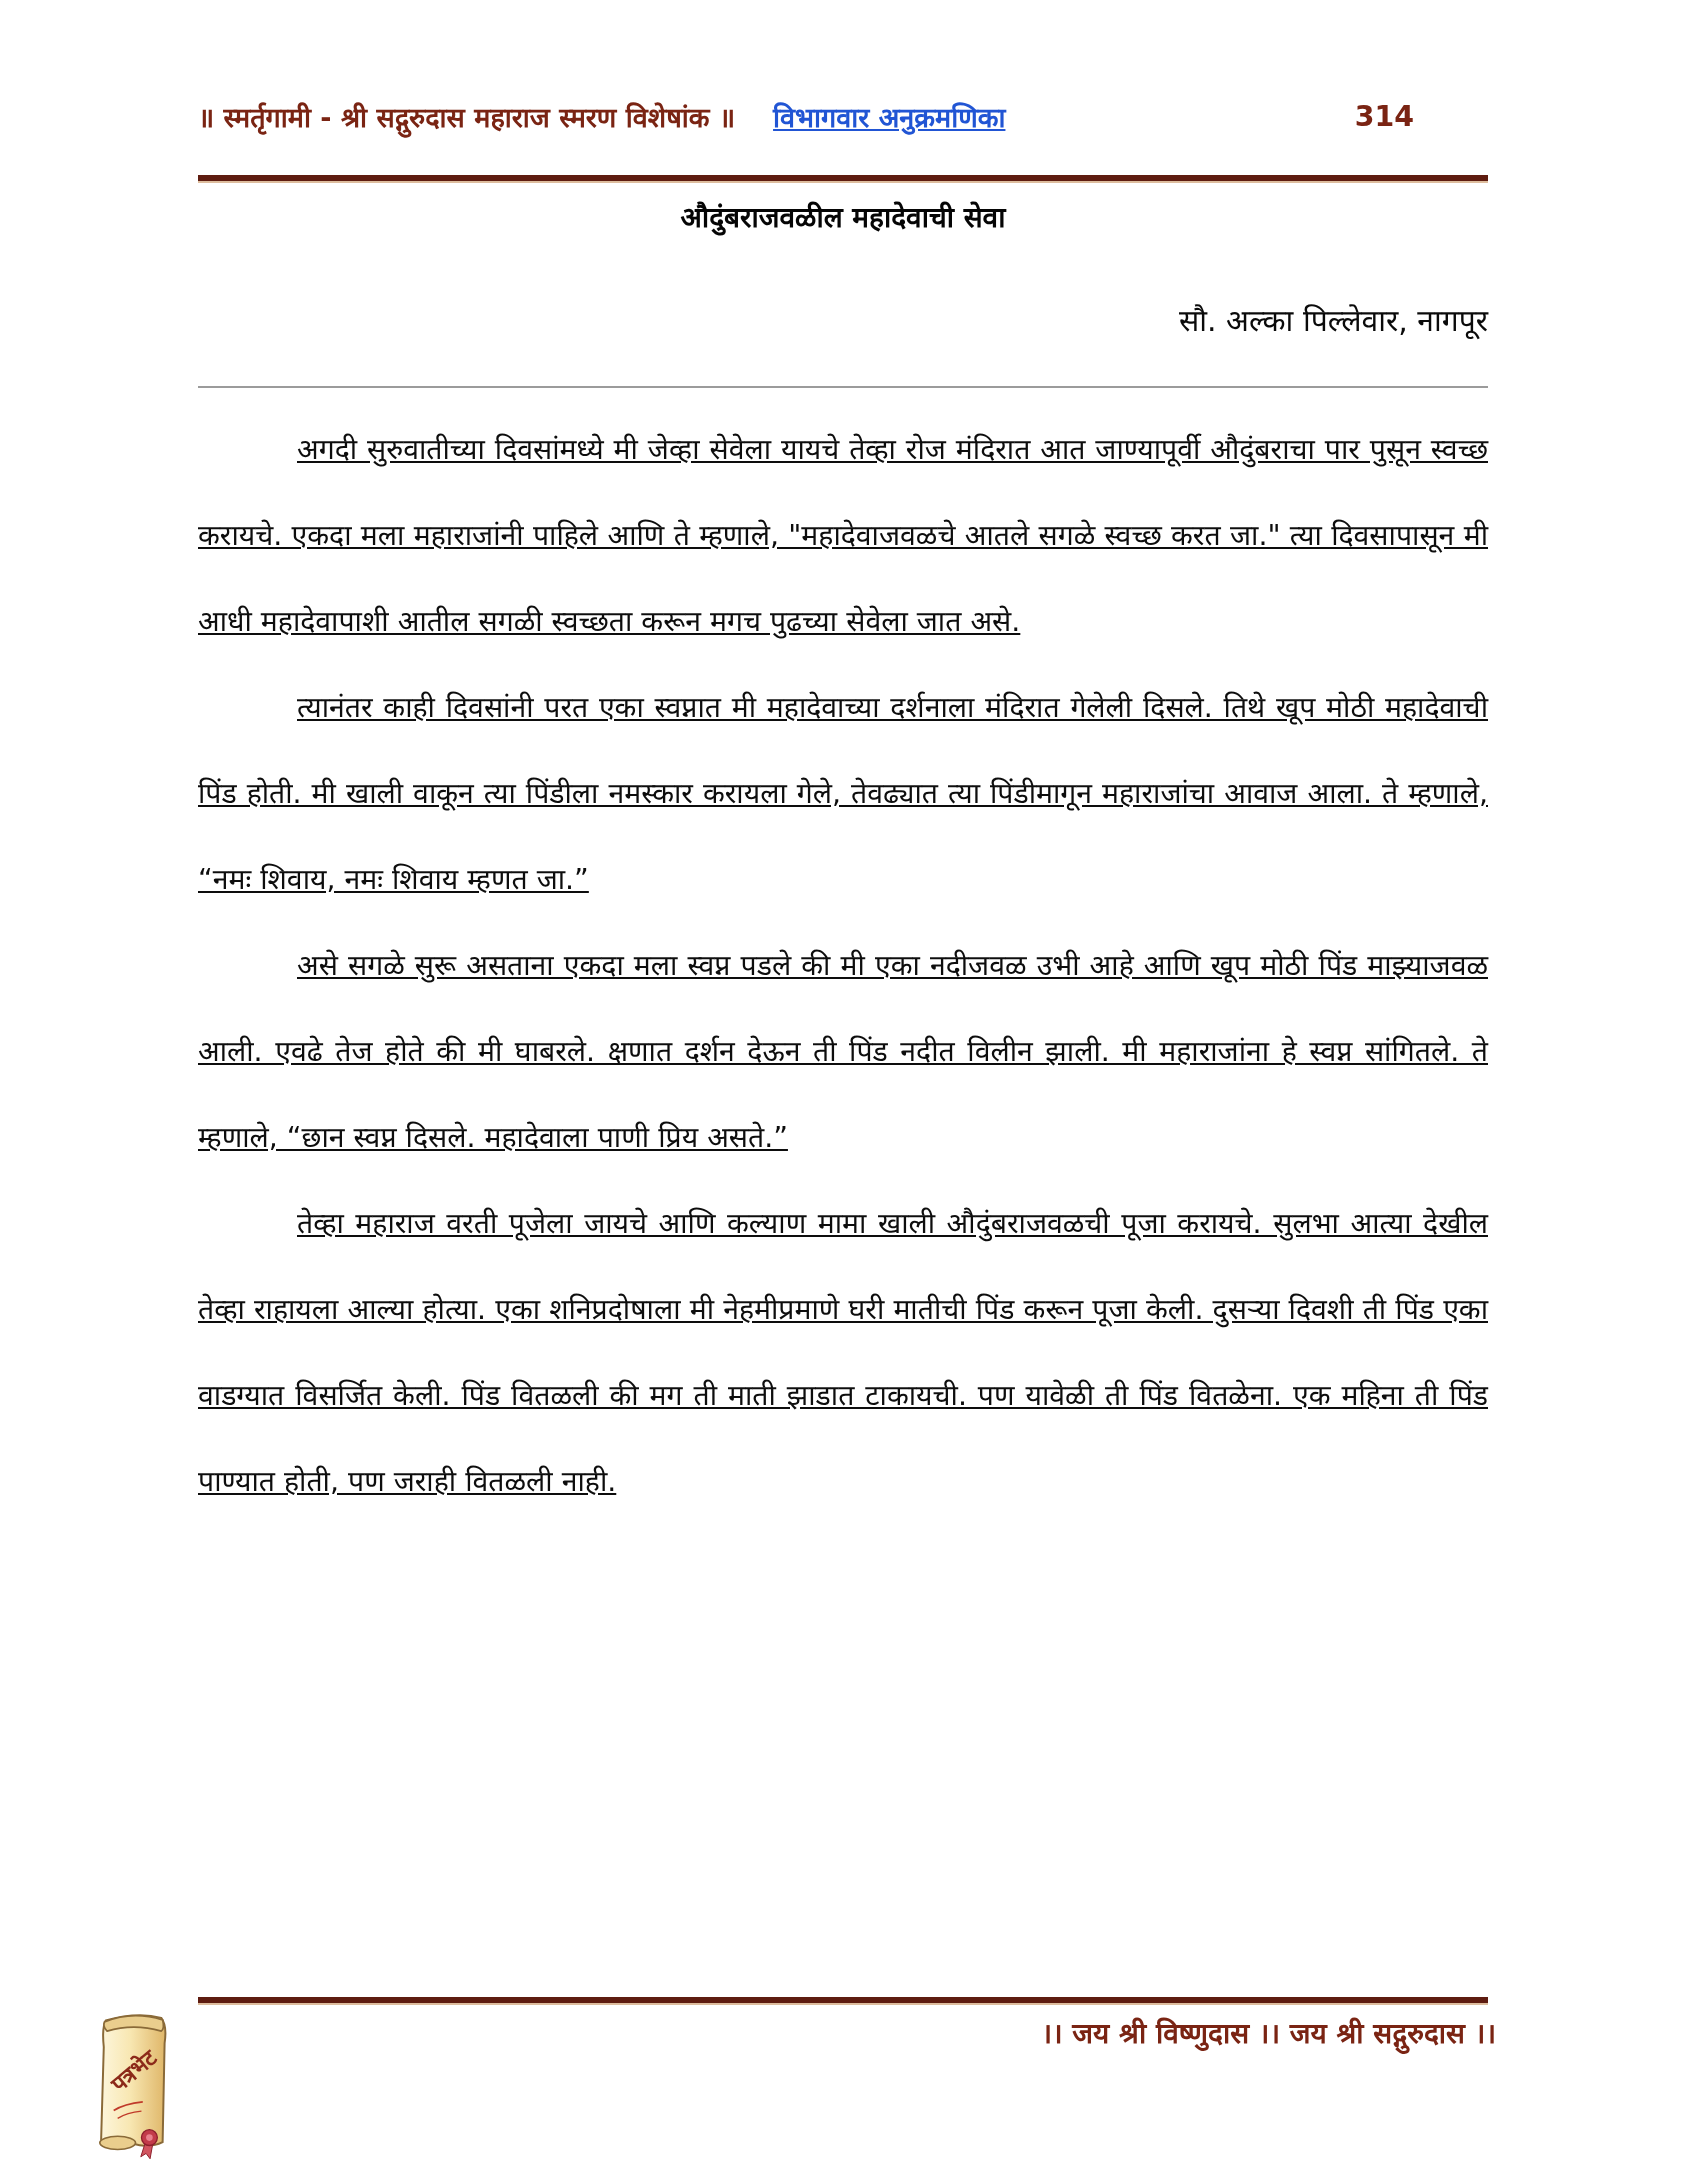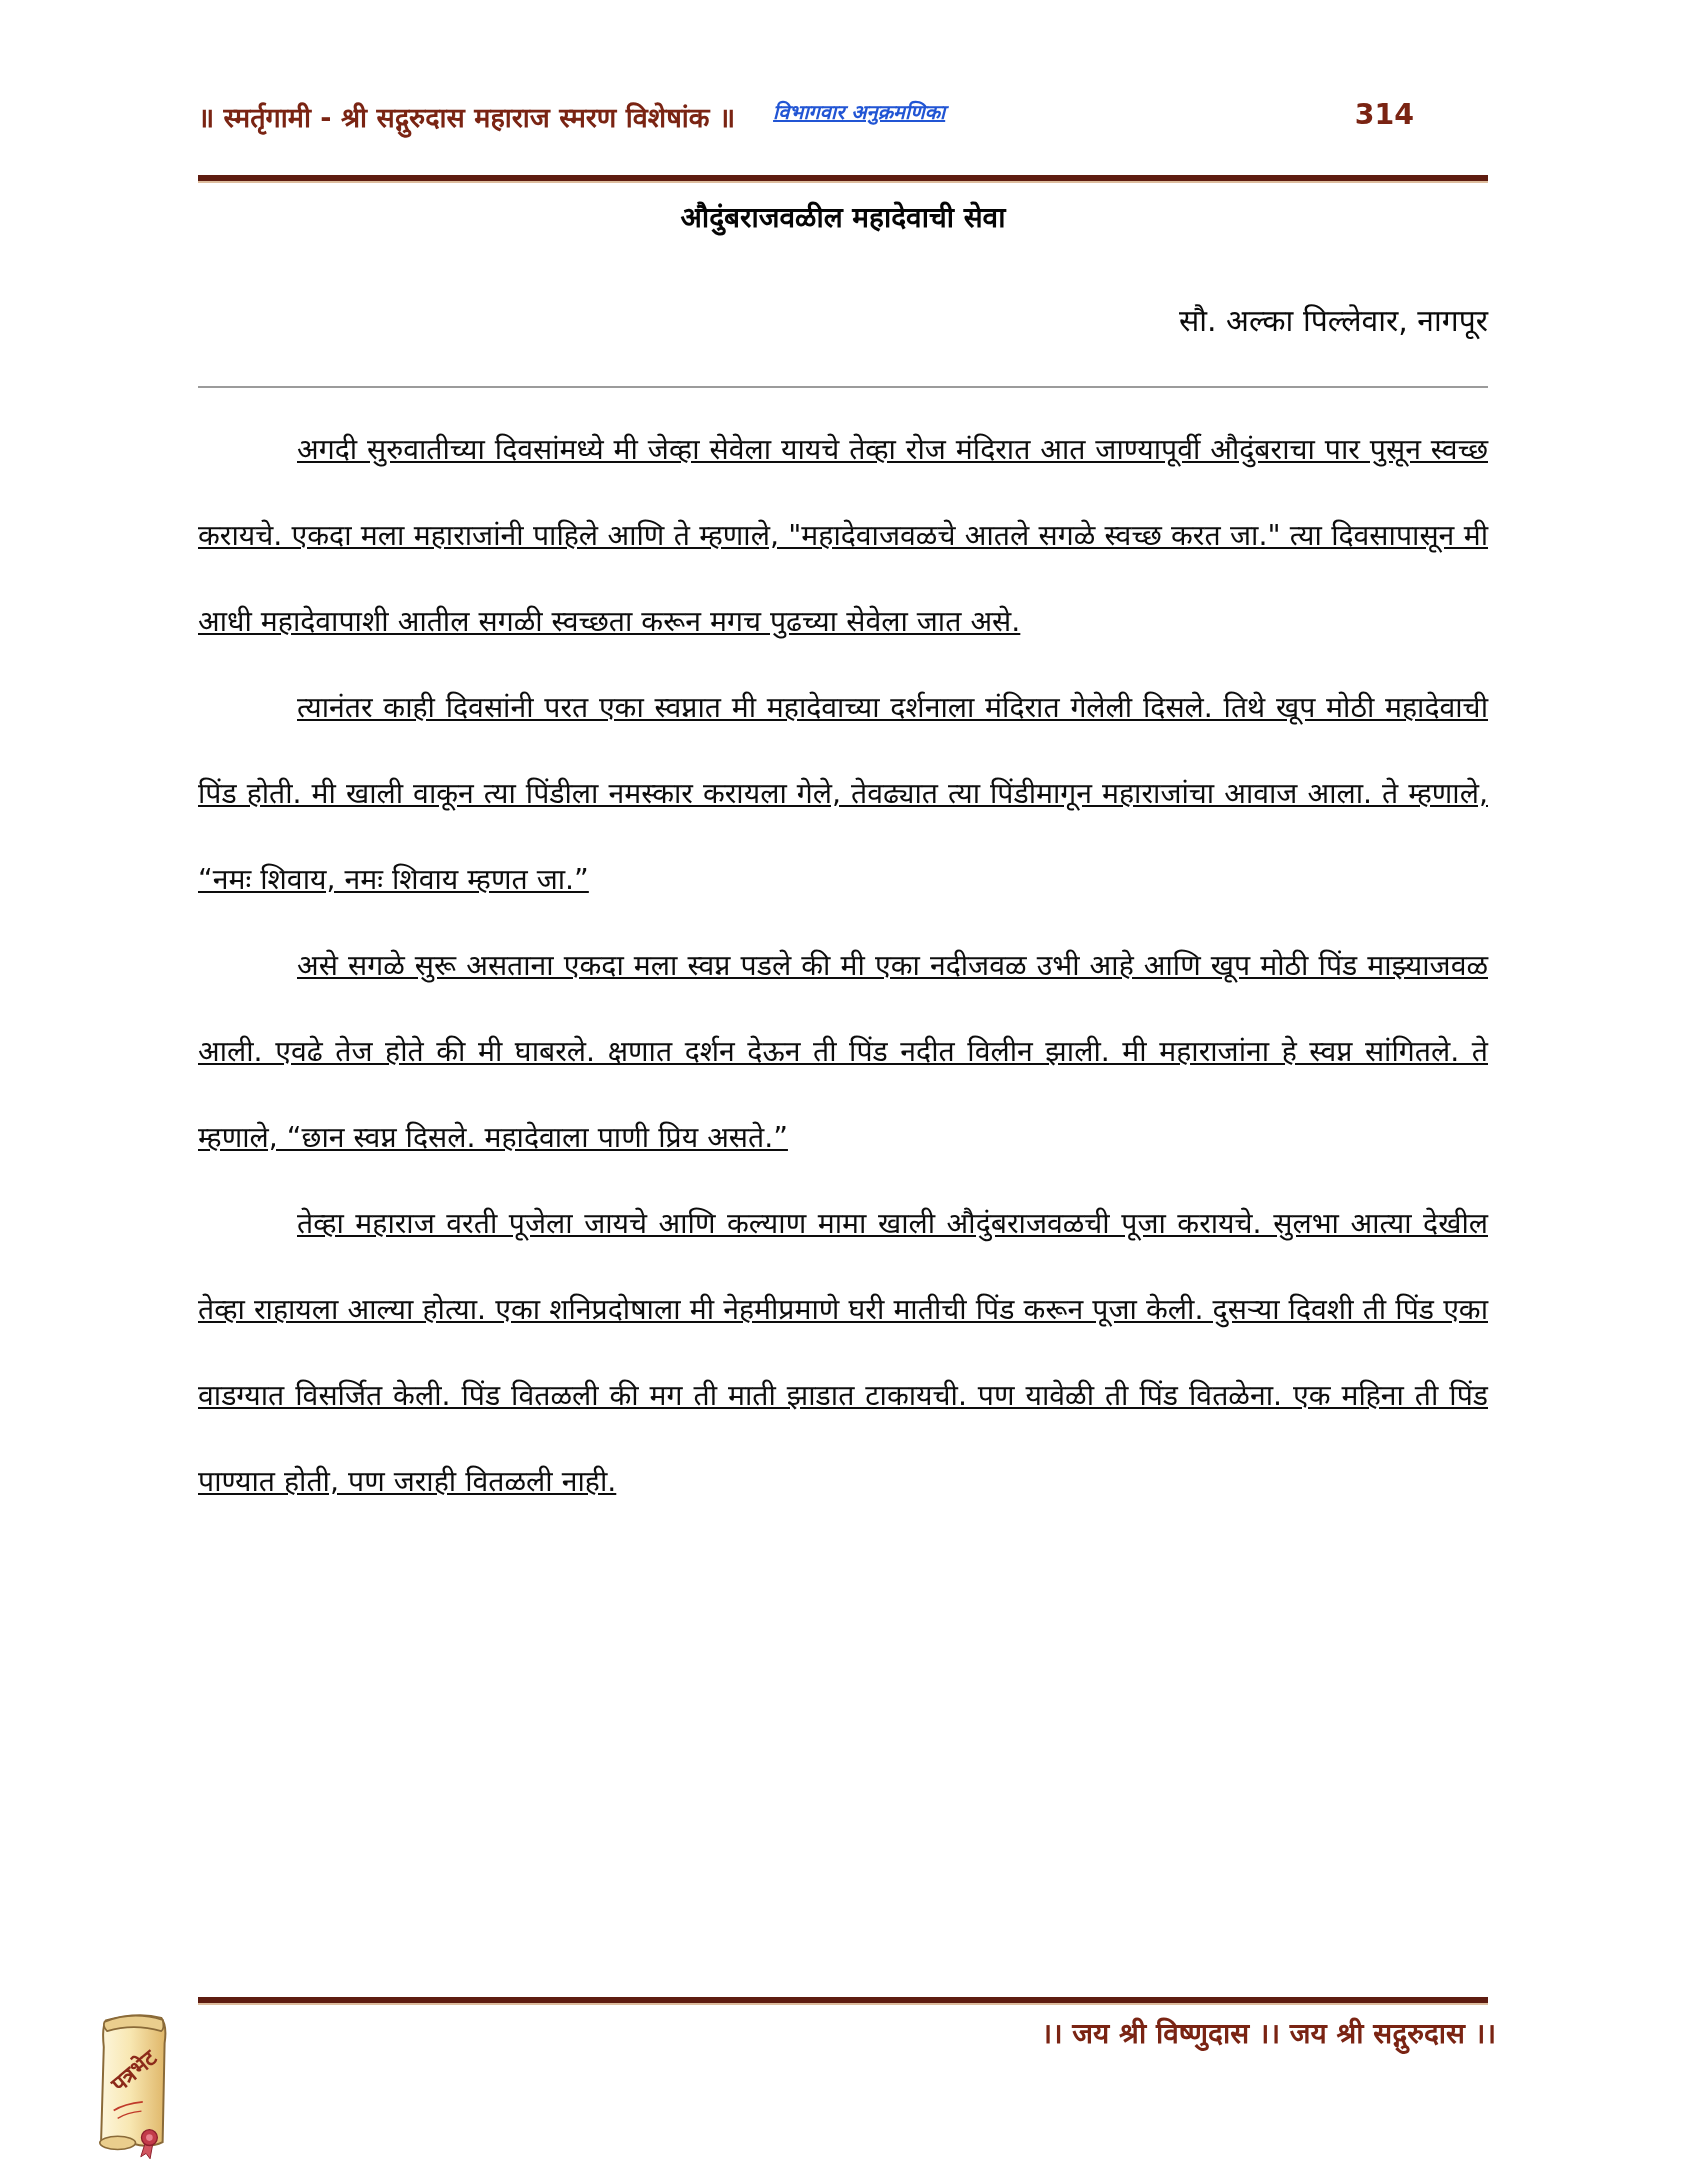--- a/index.html
+++ b/index.html
@@ -10,36 +10,35 @@
     background:#ffffff;
     font-family:"DejaVu Sans", sans-serif;
     overflow:hidden;
   }
   
   .header {
     position:absolute;
     left:198px; top:98px;
     width:1297px;
     display:flex;
-    align-items:flex-start;
+    align-items:center;
     white-space:nowrap;
   }
   .masthead {
     color:#7a2413;
     font-weight:bold;
     font-size:27px;
   }
   .toc-link {
     color:#2155d4;
     font-weight:bold;
-    font-size:20px;
+    font-size:27px;
     text-decoration:underline;
     margin-left:38px;
     cursor:pointer;
-    font-style:italic;
   }
   .pageno {
     margin-left:auto;
     margin-right:81px;
     color:#7a2413;
     font-weight:bold;
     font-size:28.4px;
   }
   .rule {
     position:absolute;

